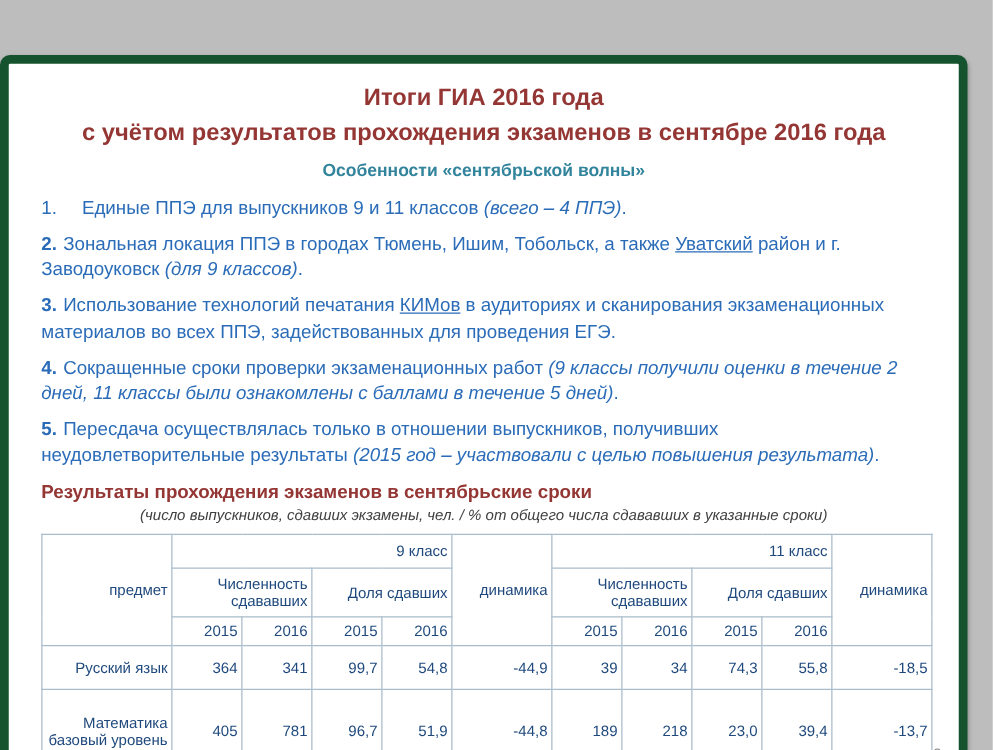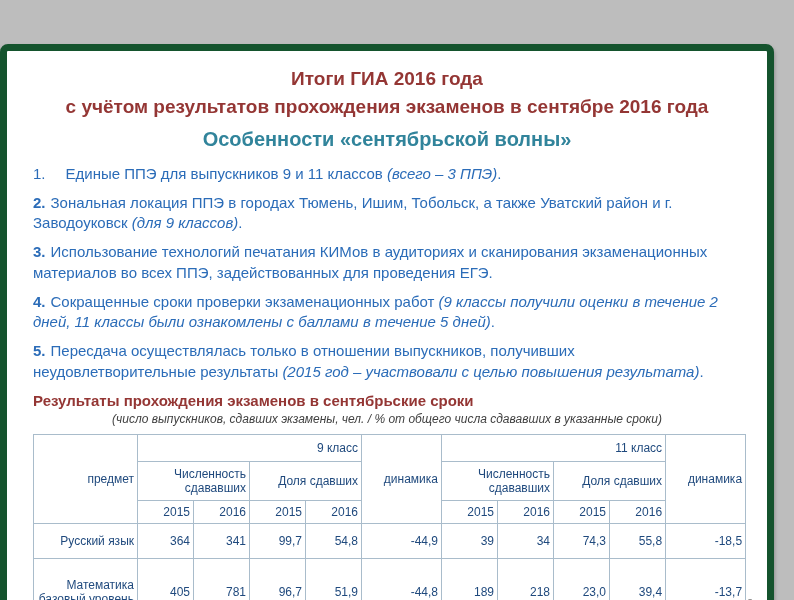--- a/index.html
+++ b/index.html
@@ -36,35 +36,35 @@
     color: #943634;
     font-weight: bold;
     font-size: 19px;
     line-height: 1.45;
   }
   .subtitle {
     margin-top: 8px;
     text-align: center;
     color: #31849b;
     font-weight: bold;
-    font-size: 20px;
+    font-size: 14px;
   }
   .points {
     margin-top: 13px;
     height: 224px;
     overflow: hidden;
     color: #2b6cb8;
     font-size: 15px;
     line-height: 1.38;
   }
   .point { margin-bottom: 8px; }
   .point .num { font-weight: bold; margin-right: 5px; }
   .point.first .num { font-weight: normal; margin-right: 20px; }
   .point .it { font-style: italic; }
-  .point .u { }
+  .point .u { text-decoration: underline; }
   .tbl-title {
     margin-top: 4px;
     text-align: left;
     color: #943634;
     font-weight: bold;
     font-size: 15px;
   }
   .tbl-subtitle {
     margin-top: 3px;
     text-align: center;
@@ -111,21 +111,21 @@
     <div class="title">
       <div>Итоги ГИА 2016 года</div>
       <div>с учётом результатов прохождения экзаменов в сентябре 2016 года</div>
     </div>
 
     <div class="subtitle">Особенности «сентябрьской волны»</div>
 
     <div class="points">
 
       <div class="point first">
-        <span class="num">1.</span><span>Единые ППЭ для выпускников 9 и 11 классов </span><span class="u"></span><span></span><span class="it">(всего – 3 ППЭ)</span><span>.</span>
+        <span class="num">1.</span><span>Единые ППЭ для выпускников 9 и 11 классов </span><span class="u"></span><span></span><span class="it">(всего – 4 ППЭ)</span><span>.</span>
       </div>
 
       <div class="point">
         <span class="num">2.</span><span>Зональная локация ППЭ в городах Тюмень, Ишим, Тобольск, а также </span><span class="u">Уватский</span><span> район и г. Заводоуковск </span><span class="it">(для 9 классов)</span><span>.</span>
       </div>
 
       <div class="point">
         <span class="num">3.</span><span>Использование технологий печатания </span><span class="u">КИМов</span><span> в аудиториях и сканирования экзаменационных материалов во всех ППЭ, задействованных для проведения ЕГЭ.</span><span class="it"></span><span></span>
       </div>
 

